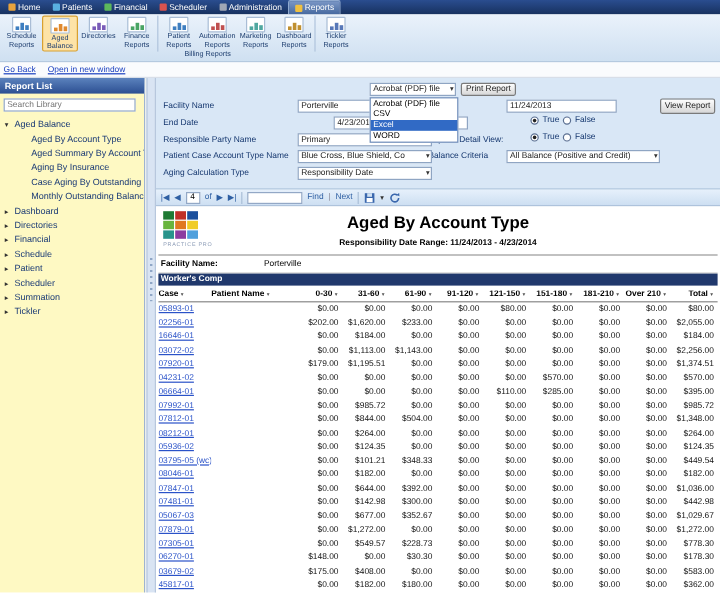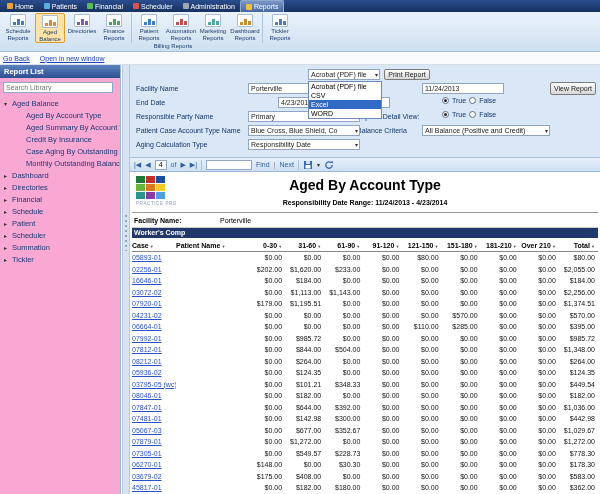--- a/index.html
+++ b/index.html
@@ -20,21 +20,21 @@
   .ric{display:flex;align-items:flex-end;gap:1px;justify-content:center;width:16px;height:13px;background:#fff;border:1px solid #a9bdd6;border-radius:1px;padding:1px;box-sizing:border-box;margin-bottom:1px}
   .rbar{width:3px}
   .rsep{width:1px;background:#b0c4dc;margin:0 1px}
   .ribbon-grouplabel{position:absolute;left:118px;top:31px;width:110px;text-align:center;font-size:6px;color:#1d3d6e}
 
   
   .linksrow{position:absolute;left:0;top:52px;width:600px;height:13px;background:#fafbfd;border-bottom:1px solid #d8dee8;font-size:7px;display:flex;align-items:center;gap:10px;padding-left:3px;box-sizing:border-box}
   .linksrow a{color:#1a3fbf;text-decoration:underline;cursor:pointer}
 
   
-  .leftpanel{position:absolute;left:0;top:65px;width:121px;bottom:0;background:#f9a8d4;border-right:1px solid #9fb4d0;overflow:hidden;box-sizing:border-box}
+  .leftpanel{position:absolute;left:0;top:65px;width:121px;bottom:0;background:#fef9c3;border-right:1px solid #9fb4d0;overflow:hidden;box-sizing:border-box}
   .panel-header{height:13px;background:linear-gradient(#5b82bd,#2c4f92);color:#fff;font-size:7.5px;font-weight:bold;line-height:13px;padding-left:4px}
   .search{position:absolute;left:3px;top:17px;width:110px;height:11px;font-size:7px;border:1px solid #93a8c6;padding:0 2px;color:#444;box-sizing:border-box}
   .tree{position:absolute;left:0;top:33px;right:0;bottom:0;overflow:hidden;font-size:7.5px;color:#1a3a75}
   .titem{height:12px;line-height:12px;white-space:nowrap;overflow:hidden;padding-left:4px;cursor:default}
   .titem .arr{display:inline-block;width:8px;font-size:6px;color:#333}
   .titem.child{padding-left:18px}
 
   
   .splitter{position:absolute;left:122px;top:65px;width:8px;bottom:0;background:#d9e4f3;border-left:1px solid #b7c7dd;border-right:1px solid #b7c7dd;box-sizing:border-box}
   .grip{position:absolute;left:2px;top:150px;width:2px;height:36px;background:repeating-linear-gradient(#8fa6c6 0 2px,transparent 2px 5px)}
@@ -203,21 +203,21 @@
     <a>Open in new window</a>
   </div>
 
   <div class="leftpanel">
     <div class="panel-header">Report List</div>
     <input class="search" placeholder="Search Library" style="">
     <div class="tree" id="tree">
         <div class="titem"><span class="arr">▾</span><span>Aged Balance</span></div>
         <div class="titem child"><span class="arr"></span><span>Aged By Account Type</span></div>
         <div class="titem child"><span class="arr"></span><span>Aged Summary By Account Type</span></div>
-        <div class="titem child"><span class="arr"></span><span>Credit By Insurance</span></div>
+        <div class="titem child"><span class="arr"></span><span>Aging By Insurance</span></div>
         <div class="titem child"><span class="arr"></span><span>Case Aging By Outstanding Day</span></div>
         <div class="titem child"><span class="arr"></span><span>Monthly Outstanding Balance A</span></div>
         <div class="titem"><span class="arr">▸</span><span>Dashboard</span></div>
         <div class="titem"><span class="arr">▸</span><span>Directories</span></div>
         <div class="titem"><span class="arr">▸</span><span>Financial</span></div>
         <div class="titem"><span class="arr">▸</span><span>Schedule</span></div>
         <div class="titem"><span class="arr">▸</span><span>Patient</span></div>
         <div class="titem"><span class="arr">▸</span><span>Scheduler</span></div>
         <div class="titem"><span class="arr">▸</span><span>Summation</span></div>
         <div class="titem"><span class="arr">▸</span><span>Tickler</span></div>
@@ -237,21 +237,21 @@
         <span class="pcaret">▾</span>
       </div>
       <div class="btn" style="left:254px;top:4px;width:46px;height:11px;line-height:10px">Print Report</div>
       <div id="format-list">
           <div class="opt">Acrobat (PDF) file</div>
           <div class="opt">CSV</div>
           <div class="opt hl">Excel</div>
           <div class="opt">WORD</div>
         </div>
 
-      <input class="pctl" style="left: 292px; top: 18px; width: 82px;" value="11/24/2013">
+      <input class="pctl" style="left: 292px; top: 18px; width: 92px;" value="11/24/2013">
       <div class="btn" style="left:420px;top:17px;width:46px;height:13px;line-height:12px">View Report</div>
 
       <div class="radio-row" style="left:312px;top:32px">
         <span class="radio sel"></span>
         <span>True</span>
         <span class="radio"></span>
         <span>False</span>
       </div>
 
       <div class="plbl" style="left:227px;top:48px">Expand Detail View:</div>

